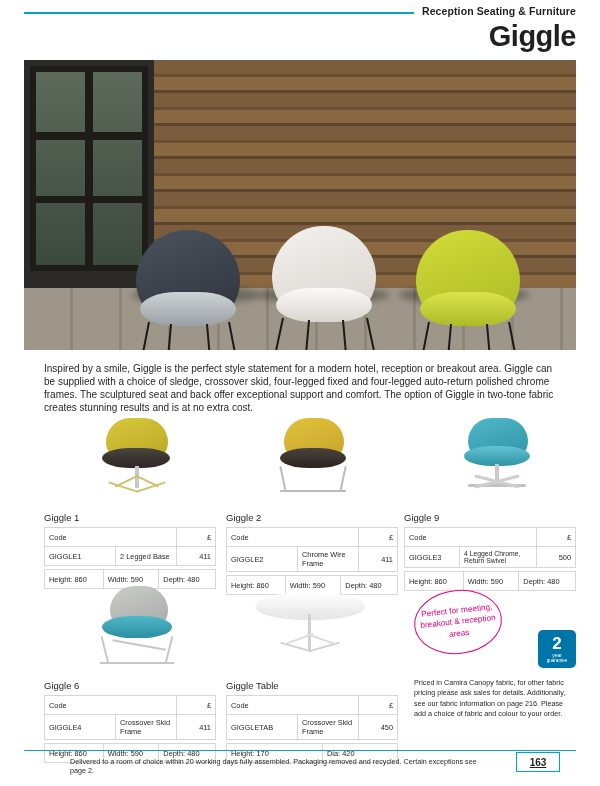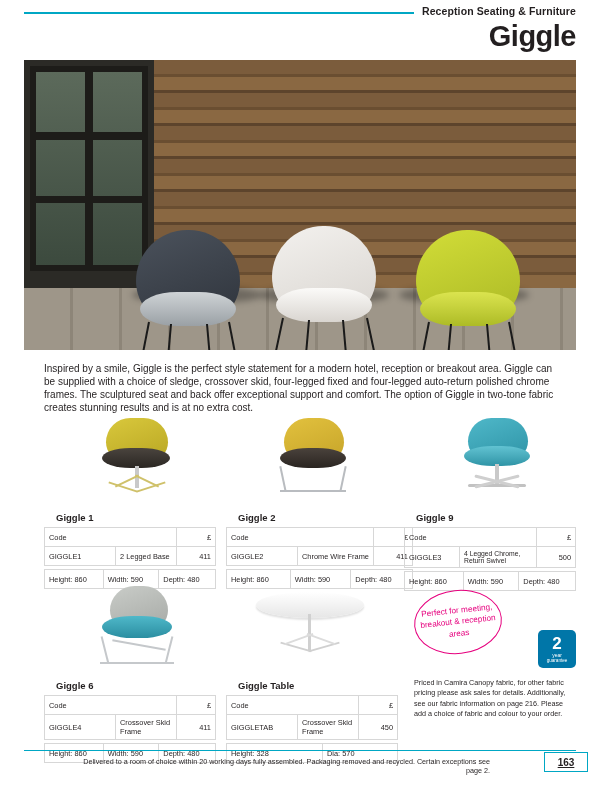--- a/index.html
+++ b/index.html
@@ -78,21 +78,21 @@
     position:absolute;left:44px;top:362px;width:516px;
     font-size:10px;line-height:13px;color:#231f20;
   }
 
   
   .prod-img{position:absolute;}
   .pedestal{position:absolute;}
 
   .tbl{position:absolute;font-size:7.4px;}
   .tbl .tname{
-    font-size:9.5px;font-weight:bold;padding-bottom:4px;color:#231f20;margin-left:12px;
+    font-size:9.5px;font-weight:normal;padding-bottom:4px;color:#231f20;
   }
   .tbl table{border-collapse:collapse;width:100%;}
   .tbl td{
     border:1px solid #d7d7d7;padding:3px 4px;color:#231f20;height:12px;
   }
   .tbl td.price{text-align:right;width:30px;}
   .tbl tr.head td{color:#231f20;}
   .tbl td.code{width:62px;}
 
   
@@ -114,25 +114,25 @@
   .guarantee .gt{font-size:4.6px;margin-top:1px;}
 
   .fabric-note{
     position:absolute;left:414px;top:678px;width:162px;
     font-size:7.2px;line-height:10.4px;color:#231f20;
   }
 
   
   .footer-rule{position:absolute;left:24px;top:750px;width:552px;height:1px;background:#00a7c4;}
   .footer-txt{
-    position:absolute;left:70px;top:757px;width:420px;text-align:right;
+    position:absolute;left:70px;top:757px;width:420px;text-align:left;
     font-size:7.2px;color:#231f20;
   }
   .pagebox{
-    position:absolute;right:12px;top:752px;width:42px;height:18px;
+    position:absolute;right:40px;top:752px;width:42px;height:18px;
     border:1px solid #00a7c4;color:#231f20;font-size:10px;font-weight:bold;
     display:flex;align-items:center;justify-content:center;text-decoration:underline;
   }
 </style>
 </head>
 <body>
 
 <div class="page">
 
   <div class="header-rule"></div>
@@ -224,21 +224,21 @@
       <tbody>
           <tr>
         <td><span>Height:</span> <span>860</span></td>
         <td><span>Width:</span> <span>590</span></td>
         <td><span>Depth:</span> <span>480</span></td>
       </tr>
     </tbody>
       </table>
   </div>
 
-  <div class="tbl" style="left:226px;top:512px;width:187px;">
+  <div class="tbl" style="left:226px;top:512px;width:172px;">
     <div class="tname">Giggle 2</div>
     <table>
       <tbody>
           <tr class="head">
         <td colspan="2">Code</td>
         <td class="price">£</td>
       </tr>
       <tr>
         <td class="code">GIGGLE2</td>
         <td>Chrome Wire Frame</td>
@@ -348,22 +348,22 @@
       <tr>
         <td class="code">GIGGLETAB</td>
         <td>Crossover Skid Frame</td>
         <td class="price">450</td>
       </tr>
     </tbody>
       </table>
     <table style="margin-top:3px;">
       <tbody>
           <tr>
-        <td><span>Height:</span> <span>328</span></td>
-        <td colspan="2"><span>Dia:</span> <span>570</span></td>
+        <td><span>Height:</span> <span>170</span></td>
+        <td colspan="2"><span>Dia:</span> <span>420</span></td>
       </tr>
     </tbody>
       </table>
   </div>
 
   <div class="footer-rule"></div>
   <div class="footer-txt">Delivered to a room of choice within 20 working days fully assembled. Packaging removed and recycled. Certain exceptions see page 2.</div>
   <div class="pagebox">163</div>
 
 </div>

